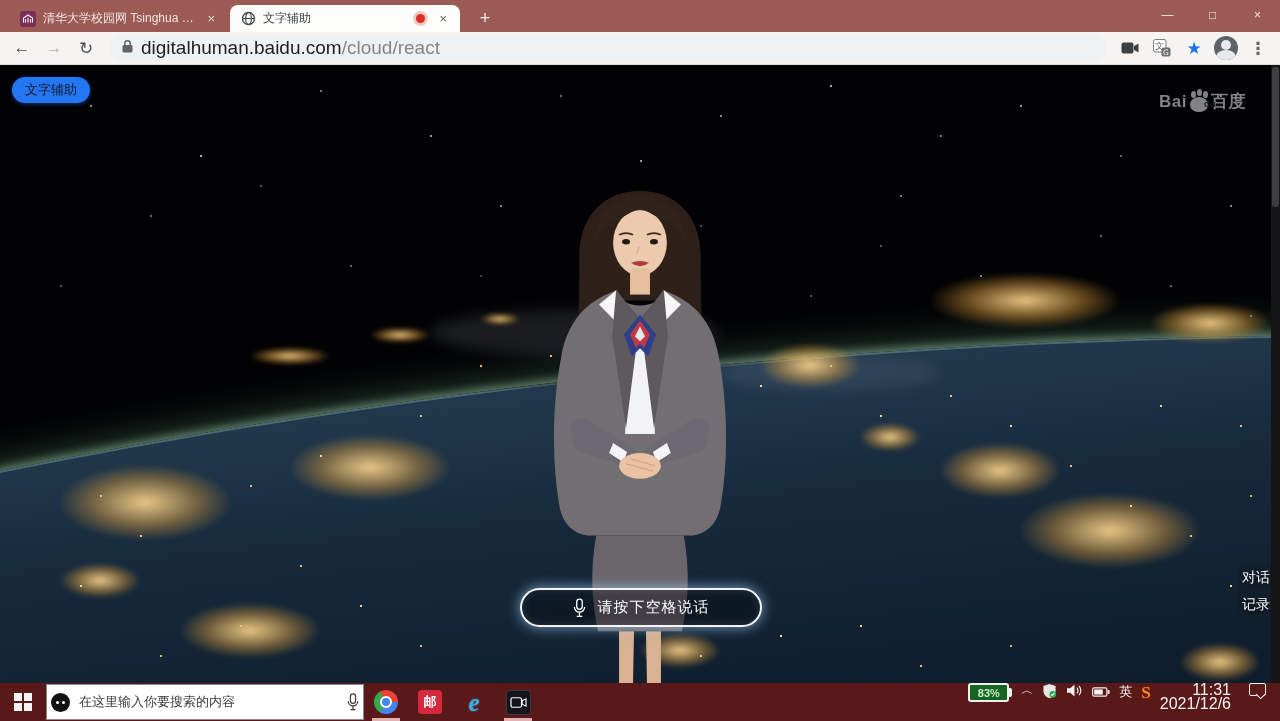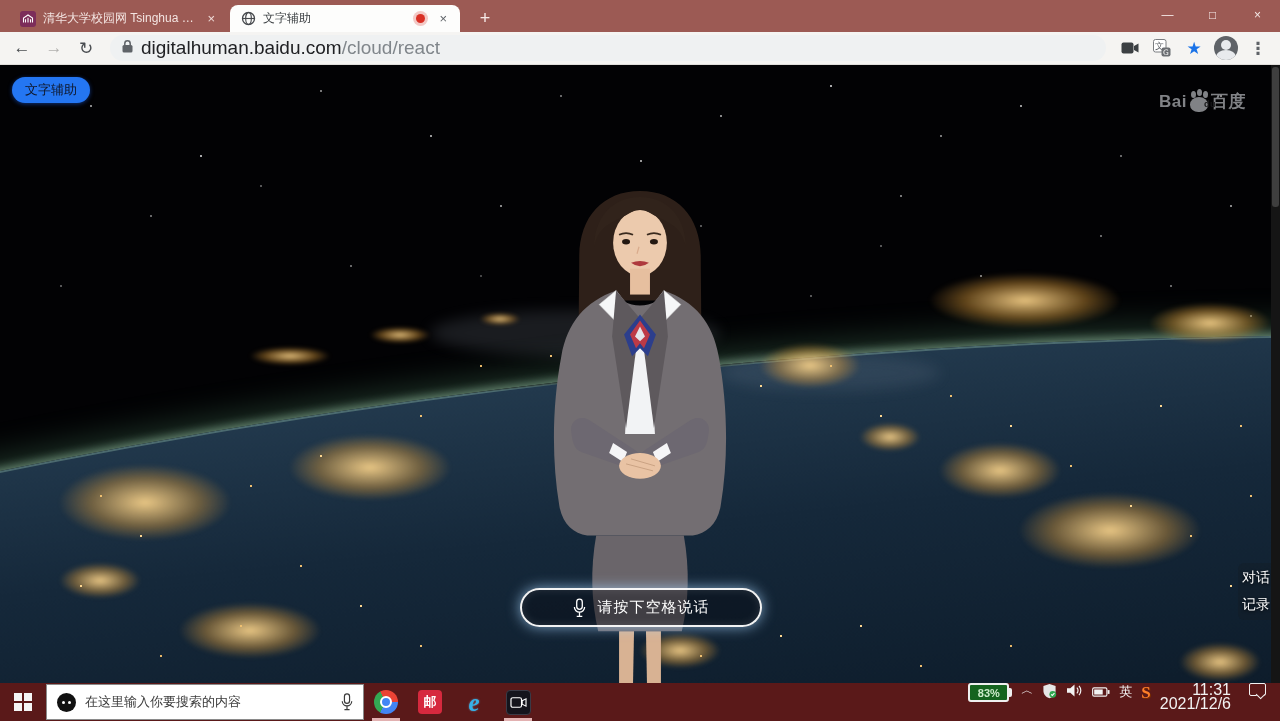--- a/index.html
+++ b/index.html
@@ -122,21 +122,21 @@
   .scrollbar { position:absolute; right:0; top:0; width:9px; height:618px; background:#151515; }
   .scroll-thumb { position:absolute; right:1px; top:2px; width:7px; height:140px; background:#3e3e3e;
     border-radius:3px; }
 
   
   .taskbar { position:relative; height:38px; background:#5a1919; display:flex; align-items:stretch; }
   .start-btn { width:46px; display:flex; align-items:center; justify-content:center; }
   .win-logo { display:grid; grid-template-columns:8px 8px; grid-template-rows:8px 8px; gap:1.5px; }
   .win-logo span { background:#f5f5f5; }
   .tb-search { width:318px; background:#fff; border:1px solid #8a8a8a; display:flex; align-items:center;
-    gap:9px; padding:0 10px; margin:1px 0; }
+    gap:9px; padding:0 4px; margin:1px 0; }
   .cortana { width:19px; height:19px; border-radius:50%; background:#111; position:relative; flex:0 0 19px; }
   .cortana::before, .cortana::after { content:""; position:absolute; top:8px; width:3px; height:3px;
     border-radius:50%; background:#fff; }
   .cortana::before { left:4.5px; } .cortana::after { left:11px; }
   .tb-search-text { flex:1; font-size:13px; color:#3b3b3b; white-space:nowrap; overflow:hidden; }
   .task-icons { display:flex; }
   .task-icon { width:44px; display:flex; align-items:center; justify-content:center; position:relative; }
   .task-icon.open::after { content:""; position:absolute; left:8px; right:8px; bottom:0; height:3px;
     background:rgba(250,205,205,.85); }
   .chrome-ball { width:24px; height:24px; border-radius:50%;

